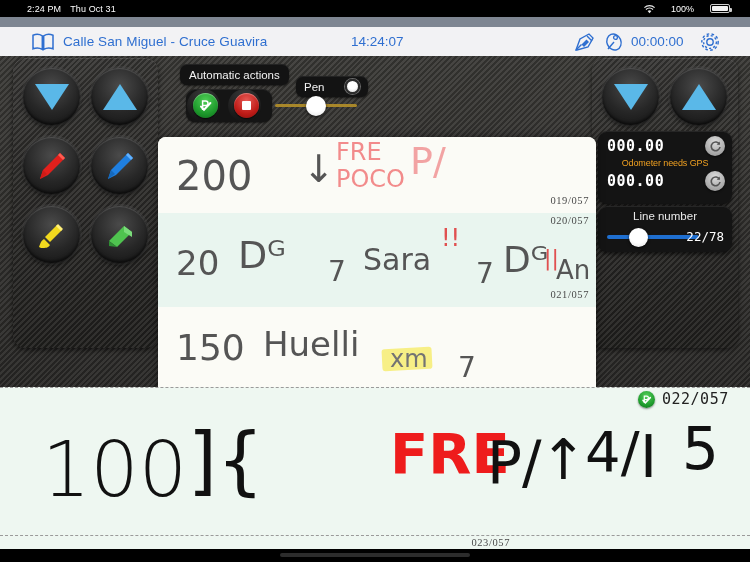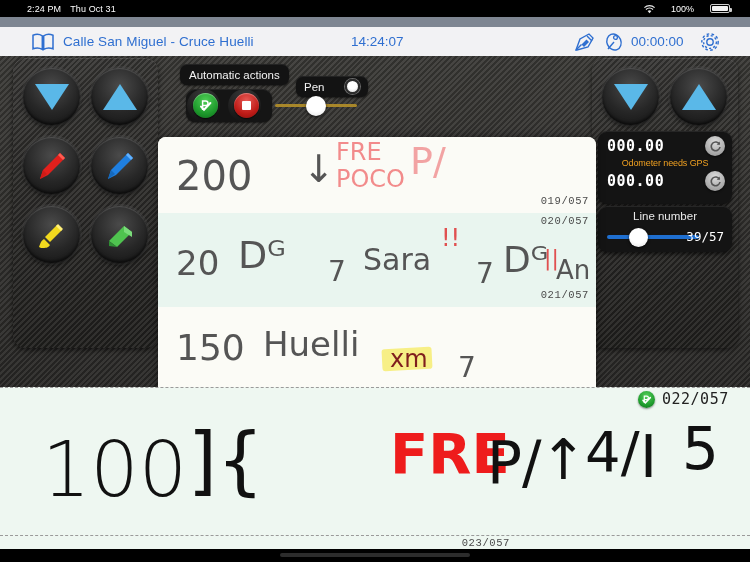--- a/index.html
+++ b/index.html
@@ -82,21 +82,21 @@
     background: #fbfbf6; border-radius: 8px 8px 0 0;
     box-shadow: 0 0 8px rgba(0,0,0,.45);
   }
   .row-mint { background: #e9f5ef; }
   .rowline {
     position: absolute; left: 0; width: 100%;
     border-top: 1px dashed #9a9a9a; height: 0;
   }
   .rowlbl {
     position: absolute; font-size: 10.5px; color: #4a4a4a;
-    font-family: Liberation Mono, monospace; letter-spacing: .6px;
+    font-family: Liberation Serif, serif; letter-spacing: .6px;
   }
 
   #pad-bottom {
     position: absolute; left: 0; top: 387px; width: 750px; height: 162px;
     background: #eef7f1;
   }
   .bigrow-line { position: absolute; left: 0; width: 750px; border-top: 1px dashed #9a9a9a; }
 
   .hw { position: absolute; font-family: "DejaVu Sans", sans-serif; }
 
@@ -204,21 +204,21 @@
 
   <div class="greybar"></div>
 
   <div class="navbar">
     <span class="nav-book">
       <svg width="22" height="18" viewBox="0 0 22 18">
           <path d="M1 2.2c3.2-1.3 6.3-1.3 9.3.6v13.6c-3-1.9-6.1-1.9-9.3-.6Z" fill="none" stroke="#2f6fd0" stroke-width="1.5"></path>
           <path d="M21 2.2c-3.2-1.3-6.3-1.3-9.3.6v13.6c3-1.9 6.1-1.9 9.3-.6Z" fill="none" stroke="#2f6fd0" stroke-width="1.5"></path>
         </svg>
     </span>
-    <span class="nav-title">Calle San Miguel - Cruce Huelli</span>
+    <span class="nav-title">Calle San Miguel - Cruce Guavira</span>
     <span class="nav-clock">14:24:07</span>
     <span class="nav-pen">
       <svg width="22" height="20" viewBox="0 0 22 20">
           <path d="M2 18 6 7l9-5 4 4-5 9-11 3Z" fill="none" stroke="#2f6fd0" stroke-width="1.4"></path>
           <path d="m13 4 5 5" stroke="#2f6fd0" stroke-width="1.4"></path>
           <path d="m7.5 12.5 5-5 2.5 2.5-5 5Z" fill="#2f6fd0"></path>
           <path d="m2 18 5.5-5.5" stroke="#2f6fd0" stroke-width="1.4"></path>
         </svg>
     </span>
     <span class="nav-sat">
@@ -302,21 +302,21 @@
             <path d="M10.6 4.4A4.4 4.4 0 1 0 11 7" fill="none" stroke="#555" stroke-width="1.6"></path>
             <path d="M10.8 1.6v3.1H7.7Z" fill="#555"></path>
           </svg>
       </div>
     </div>
 
     <div class="line-panel" style="left:6px; top:148px;">
       <span class="line-lbl">Line number</span>
       <div class="ln-track"></div>
       <div class="ln-knob"></div>
-      <span class="ln-val">39/57</span>
+      <span class="ln-val">22/78</span>
     </div>
   </div>
 
   <div id="pill-auto" class="pill">
     <span>Automatic actions</span>
   </div>
   <div id="pill-pen" class="pill">
     <span>Pen</span>
     <span class="toggle-knob"></span>
   </div>
@@ -364,21 +364,21 @@
       <span class="hw" style="left:398px; top:42px; font-size:26px; color:#555;">An</span>
       <span class="hw" style="left:386px; top:32px; font-size:22px; color:#e05050;">||</span>
     </div>
     <div class="rowline" style="top:170px;"></div>
     <span class="rowlbl" style="right:7px; top:152px;">021/057</span>
 
     <div style="position:absolute;left:0;top:170px;width:438px;height:80px;background:#fbfbf6;">
       <span class="hw" style="left:18px;  top:20px; font-size:36px; color:#555;">150</span>
       <span class="hw" style="left:105px; top:17px; font-size:34px; color:#555;">Huelli</span>
       <span style="position:absolute;left:224px;top:41px;width:50px;height:22px;background:#f7ef86;border-radius:3px;transform:rotate(-3deg);"></span>
-      <span class="hw" style="left:232px; top:38px; font-size:24px; color:#7f1d1d;">xm</span>
+      <span class="hw" style="left:232px; top:38px; font-size:24px; color:#737373;">xm</span>
       <span class="hw" style="left:300px; top:44px; font-size:28px; color:#555;">7</span>
     </div>
   </div>
 
   <div id="pad-bottom">
     <div class="bigrow-line" style="top:0;"></div>
     <span class="hw" style="left:42px;  top:38px; font-size:76px; color:#111; font-weight:300;">100</span>
     <span class="hw" style="left:188px; top:30px; font-size:74px; color:#111;">]{</span>
     <span class="hw" style="left:390px; top:34px; font-size:56px; color:#ee1c1c; font-weight:bold;">FRE</span>
     <span class="hw" style="left:487px; top:42px; font-size:58px; color:#111;">P/</span>

